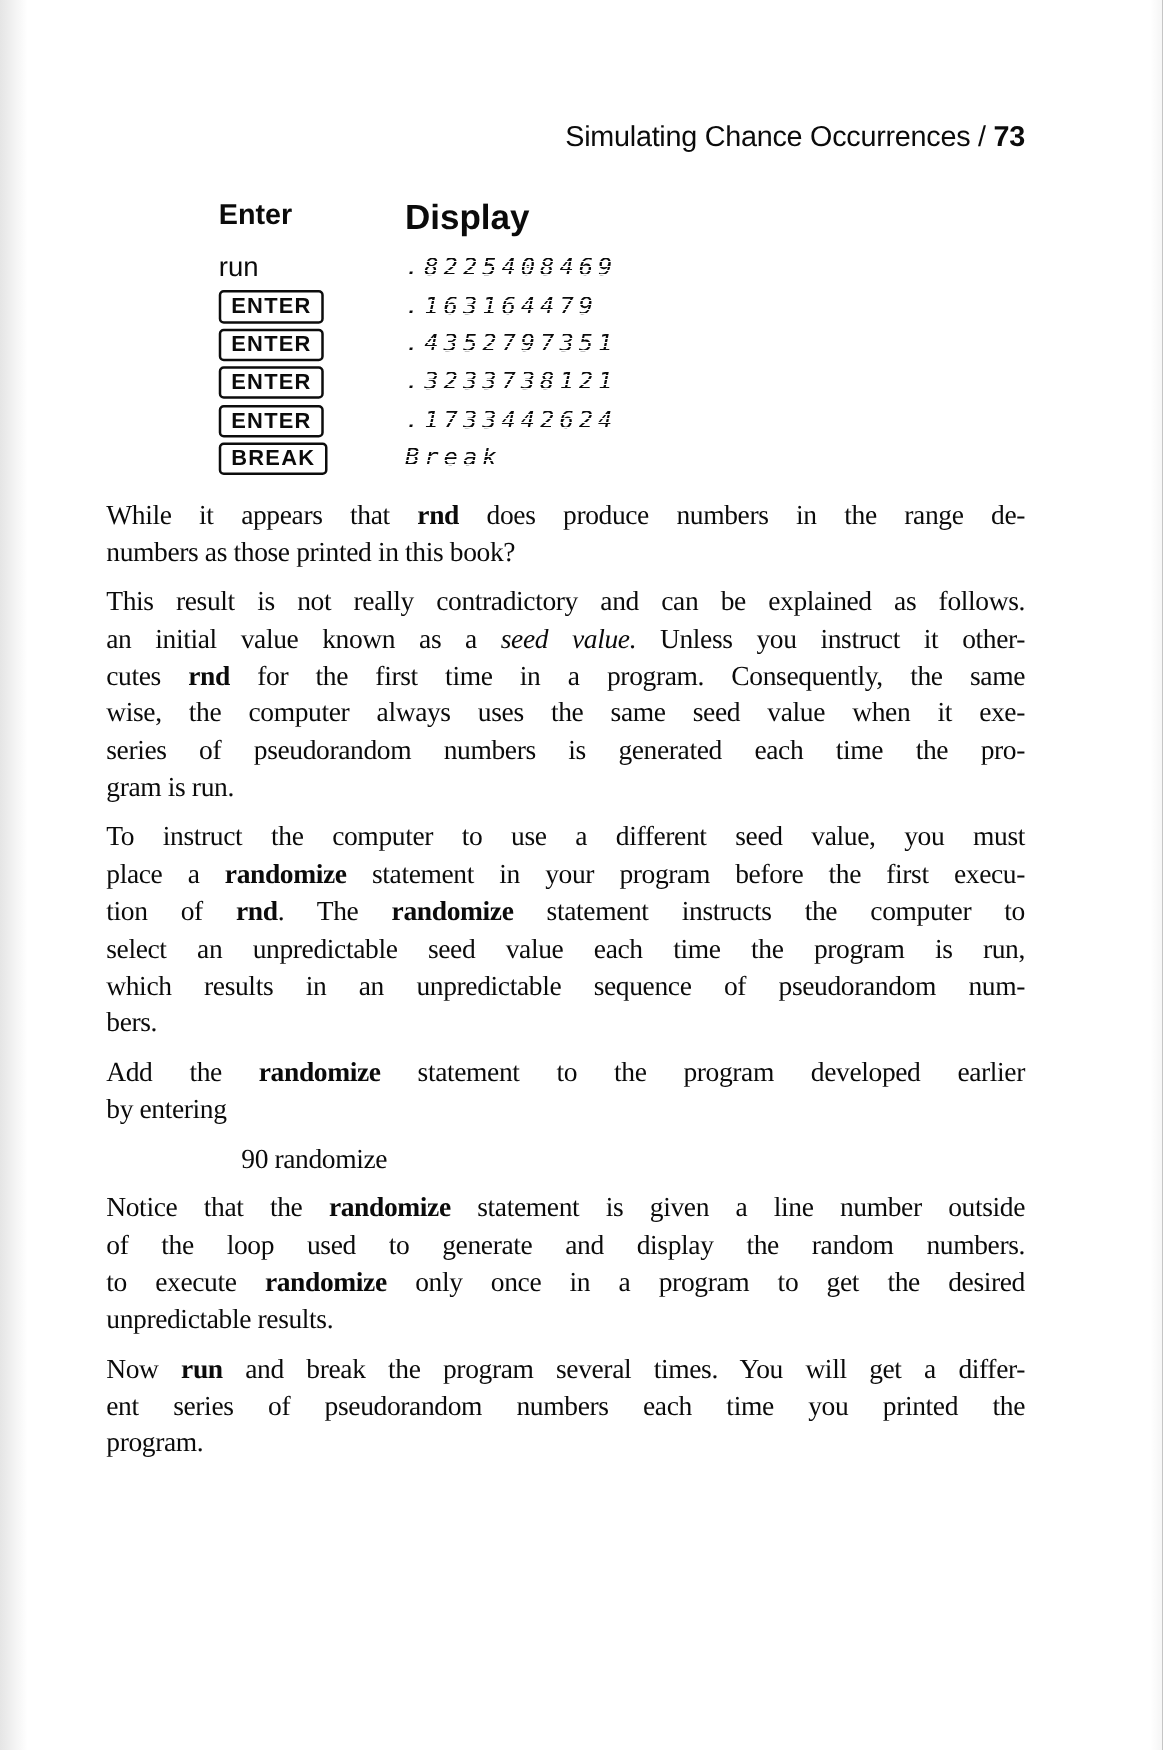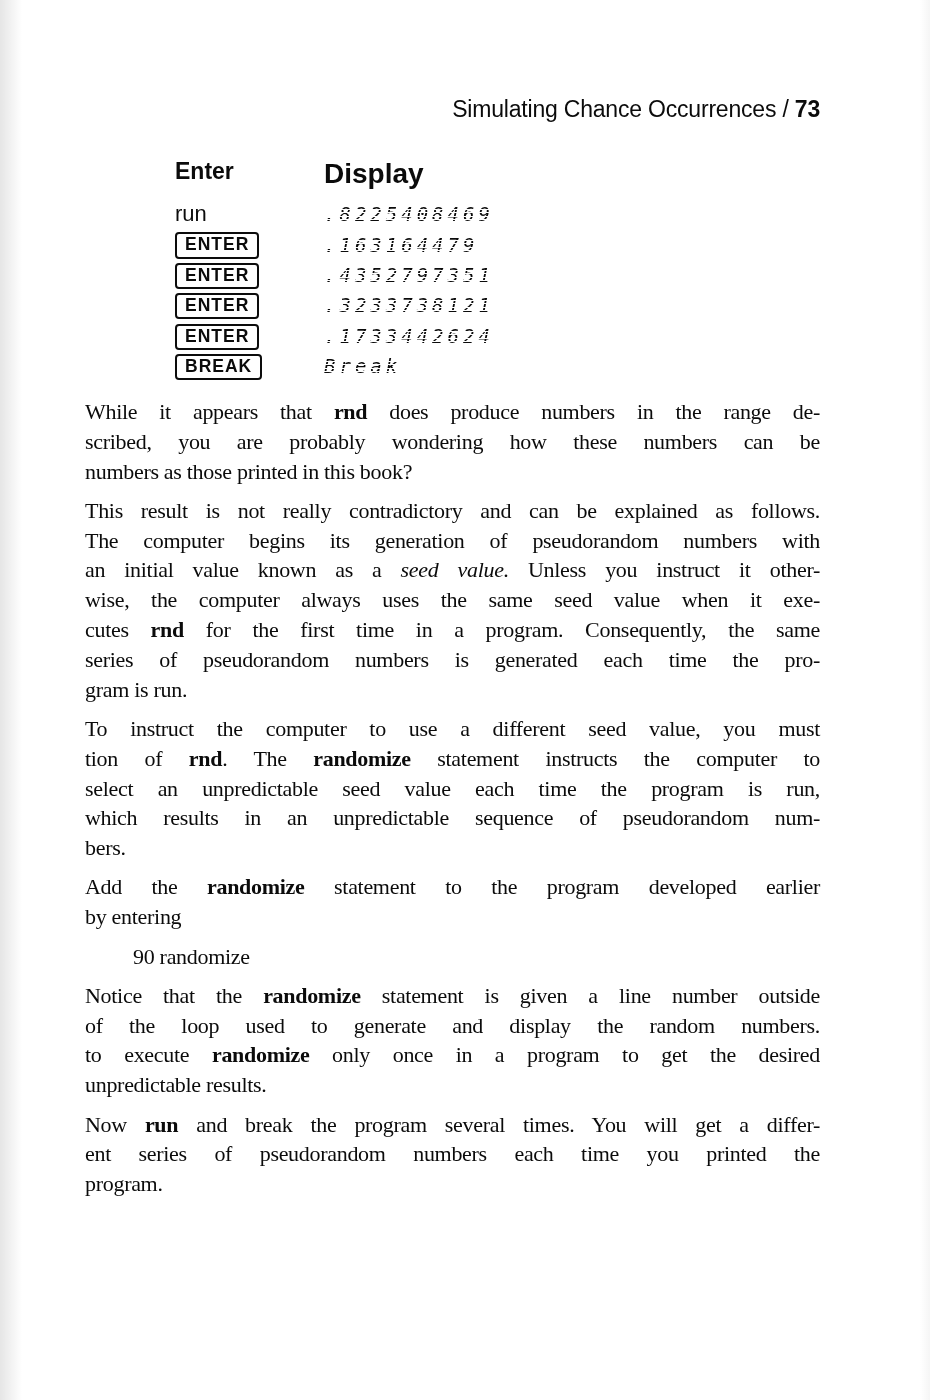--- a/index.html
+++ b/index.html
@@ -98,44 +98,43 @@
         <div class="io-row">
           <div class="io-col-enter"><span class="key">BREAK</span></div>
           <div class="lcd">Break</div>
         </div>
       </div>
   </div>
 
   <div class="body-text">
       <div class="para">
         <div class="line"><span>While it appears that </span><span class="b">rnd</span><span> does produce numbers in the range de-</span></div>
-        <div class="line"><span>scribed, you are probably wondering how these numbers can be</span></div>
         <div class="line last"><span>numbers as those printed in this book?</span></div>
       </div>
       <div class="para">
         <div class="line"><span>This result is not really contradictory and can be explained as follows.</span></div>
-        <div class="line"><span>The computer begins its generation of pseudorandom numbers with</span></div>
         <div class="line"><span>an initial value known as a </span><span class="i">seed value.</span><span> Unless you instruct it other-</span></div>
+        <div class="line"><span>cutes </span><span class="b">rnd</span><span> for the first time in a program. Consequently, the same</span></div>
         <div class="line"><span>wise, the computer always uses the same seed value when it exe-</span></div>
-        <div class="line"><span>cutes </span><span class="b">rnd</span><span> for the first time in a program. Consequently, the same</span></div>
         <div class="line"><span>series of pseudorandom numbers is generated each time the pro-</span></div>
         <div class="line last"><span>gram is run.</span></div>
       </div>
       <div class="para">
         <div class="line"><span>To instruct the computer to use a different seed value, you must</span></div>
+        <div class="line"><span>place a </span><span class="b">randomize</span><span> statement in your program before the first execu-</span></div>
         <div class="line"><span>tion of </span><span class="b">rnd</span><span>. The </span><span class="b">randomize</span><span> statement instructs the computer to</span></div>
         <div class="line"><span>select an unpredictable seed value each time the program is run,</span></div>
         <div class="line"><span>which results in an unpredictable sequence of pseudorandom num-</span></div>
         <div class="line last"><span>bers.</span></div>
       </div>
       <div class="para">
         <div class="line"><span>Add the </span><span class="b">randomize</span><span> statement to the program developed earlier</span></div>
         <div class="line last"><span>by entering</span></div>
       </div>
-      <div class="para" style="margin-left: 48px;">
+      <div class="para" style="margin-left: 108px;">
         <div class="line last"><span>90 randomize</span></div>
       </div>
       <div class="para">
         <div class="line"><span>Notice that the </span><span class="b">randomize</span><span> statement is given a line number outside</span></div>
         <div class="line"><span>of the loop used to generate and display the random numbers.</span></div>
         <div class="line"><span>to execute </span><span class="b">randomize</span><span> only once in a program to get the desired</span></div>
         <div class="line last"><span>unpredictable results.</span></div>
       </div>
       <div class="para">
         <div class="line"><span>Now </span><span class="b">run</span><span> and break the program several times. You will get a differ-</span></div>

